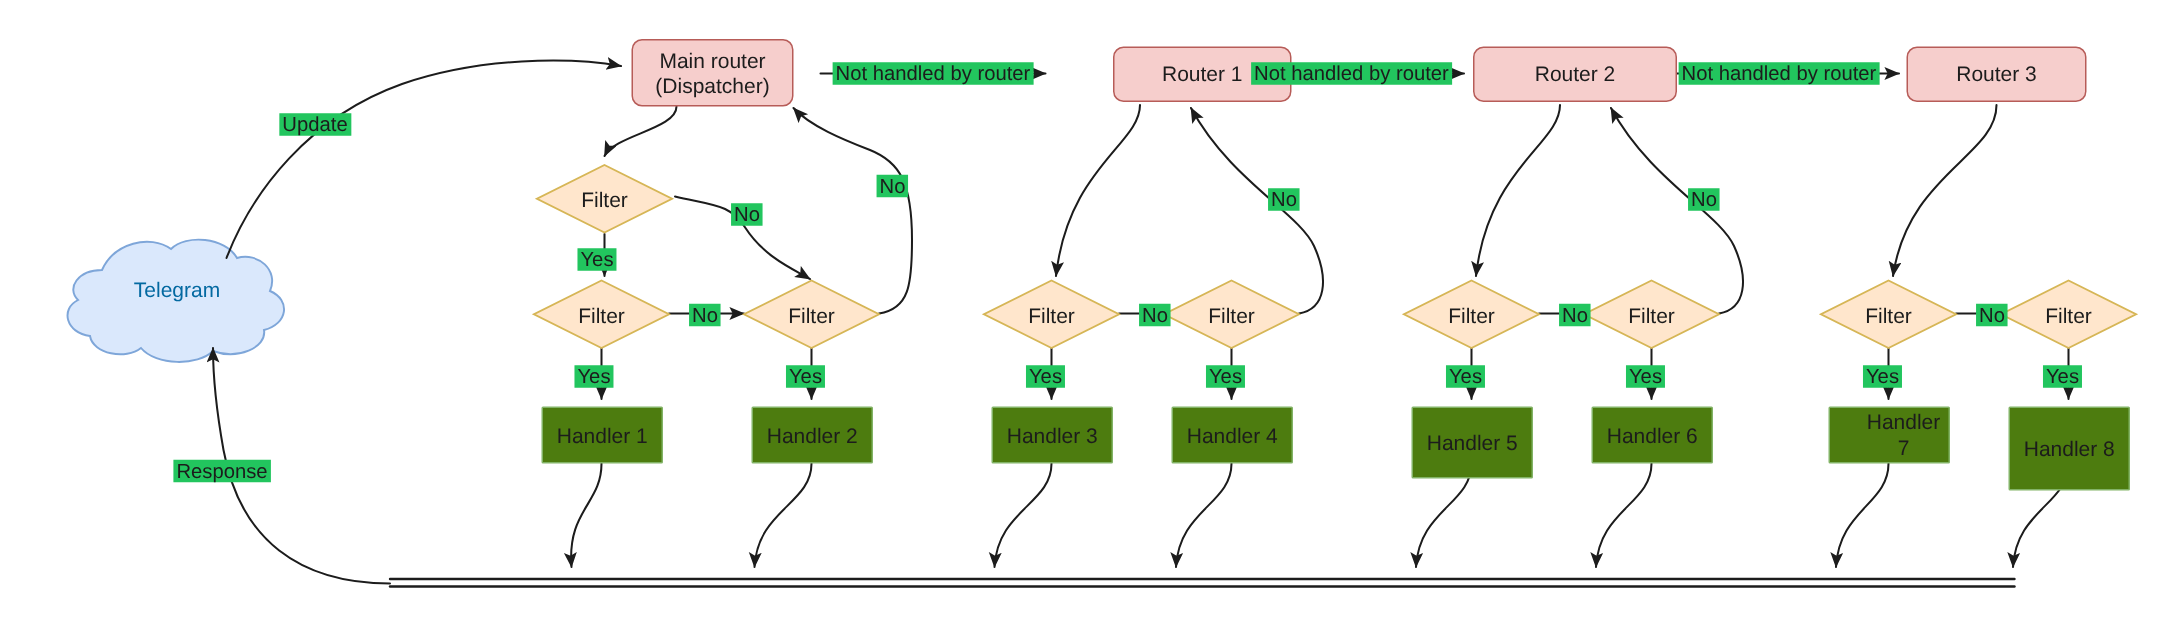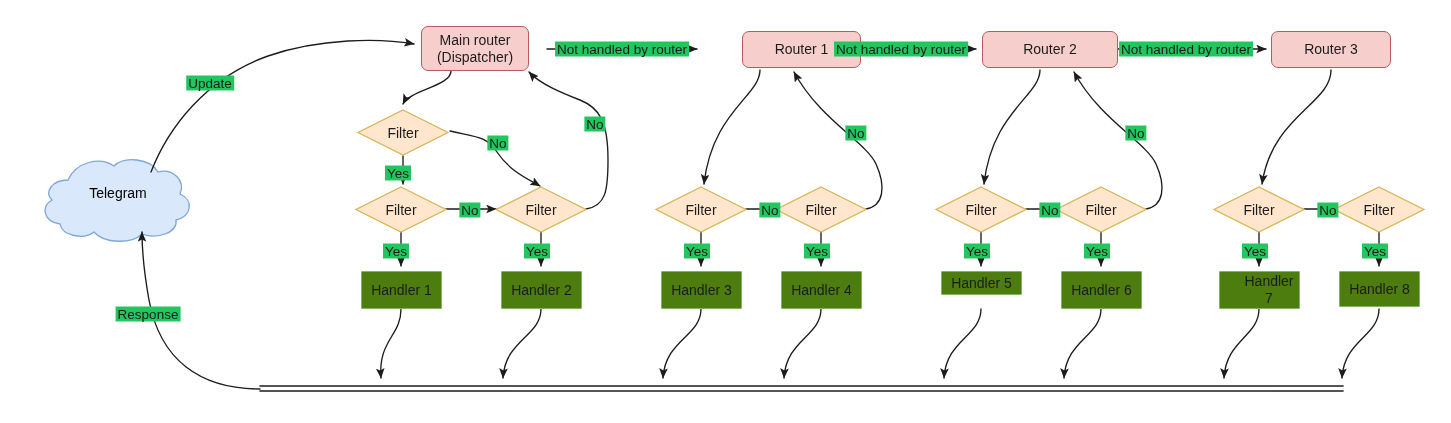--- a/index.html
+++ b/index.html
@@ -7,21 +7,21 @@
   #stage{position:relative;width:1451px;height:423px;background:#ffffff;overflow:hidden;}
   #wires{position:absolute;left:0;top:0;width:1451px;height:423px;}
   .node{position:absolute;box-sizing:border-box;display:flex;align-items:center;justify-content:center;
         text-align:center;font-size:14px;color:#1c1c1c;line-height:1.18;}
   .router{background:#f6cecc;border:1.3px solid #b75c58;border-radius:7px;}
   .handler{background:#4d7c0f;border:1.3px solid #82b366;border-radius:1px;}
   .edge-label{position:absolute;font-size:13.5px;color:#1c1c1c;background:#22c55e;
               padding:0 2px;white-space:nowrap;transform:translate(-50%,-50%);}
   .diamond-label{position:absolute;font-size:14px;color:#1c1c1c;
                  transform:translate(-50%,-50%);white-space:nowrap;pointer-events:none;}
-  .cloud-label{position:absolute;font-size:14px;color:#000000;
+  .cloud-label{position:absolute;font-size:14px;color:#0369a1;
                transform:translate(-50%,-50%);white-space:nowrap;pointer-events:none;}
 </style>
 </head>
 <body>
 
 <div id="stage">
 
   <svg id="wires" viewBox="0 0 1451 423">
     <defs>
       <marker id="ah" markerWidth="9" markerHeight="9" refX="7.2" refY="3.2" orient="auto" markerUnits="strokeWidth">
@@ -120,24 +120,24 @@
   <div class="diamond-label" style="left:821px;top:210px;">Filter</div>
   <div class="diamond-label" style="left:981px;top:210px;">Filter</div>
   <div class="diamond-label" style="left:1101px;top:210px;">Filter</div>
   <div class="diamond-label" style="left:1259px;top:210px;">Filter</div>
   <div class="diamond-label" style="left:1379px;top:210px;">Filter</div>
 
   <div class="node handler" style="left:361px;top:271px;width:81px;height:38px;">Handler 1</div>
   <div class="node handler" style="left:501px;top:271px;width:81px;height:38px;">Handler 2</div>
   <div class="node handler" style="left:661px;top:271px;width:81px;height:38px;">Handler 3</div>
   <div class="node handler" style="left:781px;top:271px;width:81px;height:38px;">Handler 4</div>
-  <div class="node handler" style="left:941px;top:271px;width:81px;height:24px;">Handler 5</div>
+  <div class="node handler" style="left:941px;top:271px;width:81px;height:48px;">Handler 5</div>
   <div class="node handler" style="left:1061px;top:271px;width:81px;height:38px;">Handler 6</div>
   <div class="node handler" style="left:1219px;top:271px;width:81px;height:38px;padding-left:19px;">Handler 7</div>
-  <div class="node handler" style="left:1339px;top:271px;width:81px;height:36px;">Handler 8</div>
+  <div class="node handler" style="left:1339px;top:271px;width:81px;height:56px;">Handler 8</div>
 
   <div class="edge-label" style="left:210px;top:83px;">Update</div>
   <div class="edge-label" style="left:148px;top:314px;">Response</div>
 
   <div class="edge-label" style="left:622px;top:49px;">Not handled by router</div>
   <div class="edge-label" style="left:901px;top:49px;">Not handled by router</div>
   <div class="edge-label" style="left:1186px;top:49px;">Not handled by router</div>
 
   <div class="edge-label" style="left:398px;top:173px;">Yes</div>
   <div class="edge-label" style="left:498px;top:143px;">No</div>

